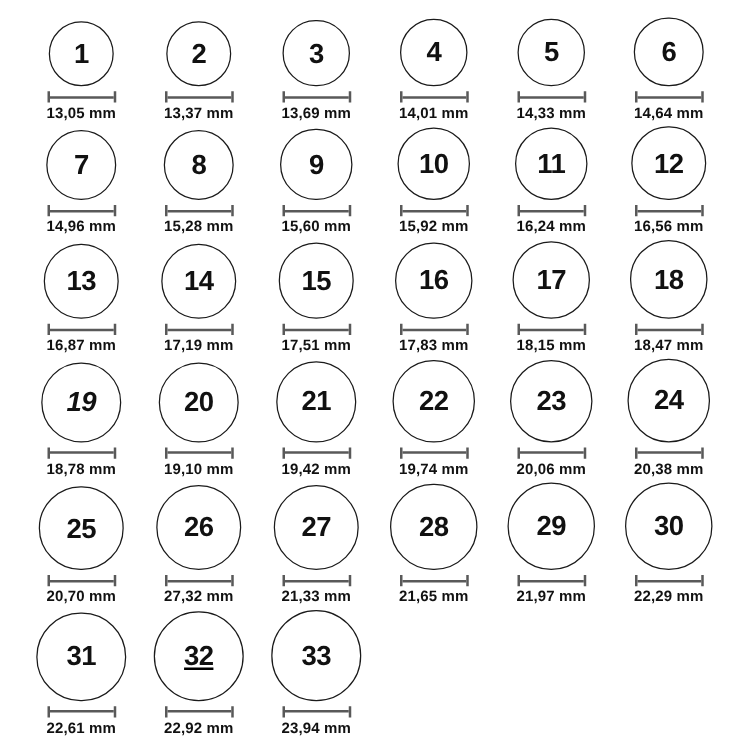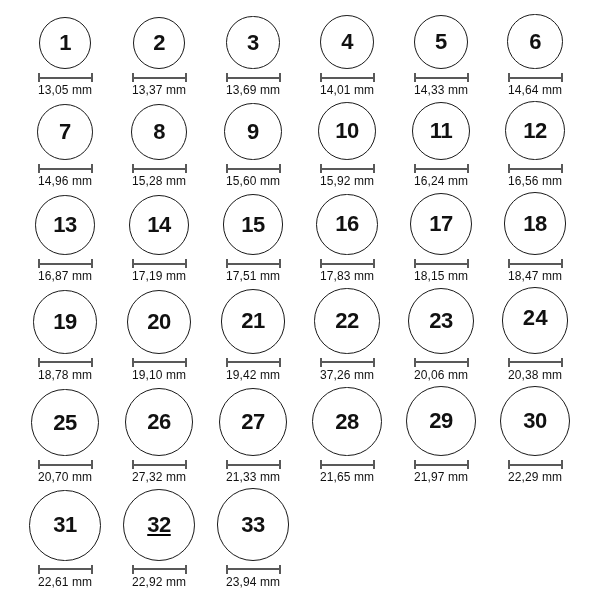--- a/index.html
+++ b/index.html
@@ -60,21 +60,21 @@
     border-right: 2px solid var(--line-color);
     display: flex;
     align-items: center;
   }
   .dim-bar {
     width: 100%;
     height: 2px;
     background: var(--line-color);
   }
   .dim-label {
-    font-weight: normal;
+    font-weight: bold;
     font-size: 12px;
     line-height: 14px;
     margin-top: 1px;
     color: var(--text-color);
     white-space: nowrap;
     letter-spacing: 0.1px;
   }
 </style>
 </head>
 <body style="background: rgb(255, 255, 255);">
@@ -243,21 +243,21 @@
           <span class="size-number">18</span>
         </div>
         <div class="dim-line">
           <span class="dim-bar"></span>
         </div>
         <div class="dim-label">18,47 mm</div>
       </div>
     </div>
     <div class="chart-row">
       <div class="size-cell">
-        <div class="ring-circle" style="width: 63.52px; height: 63.52px;">
+        <div class="ring-circle" style="width: 63.52px; height: 63.52px; font-style: italic;">
           <span class="size-number">19</span>
         </div>
         <div class="dim-line">
           <span class="dim-bar"></span>
         </div>
         <div class="dim-label">18,78 mm</div>
       </div>
       <div class="size-cell">
         <div class="ring-circle" style="width: 64.16px; height: 64.16px;">
           <span class="size-number">20</span>
@@ -276,33 +276,33 @@
         </div>
         <div class="dim-label">19,42 mm</div>
       </div>
       <div class="size-cell">
         <div class="ring-circle" style="width: 65.44px; height: 65.44px;">
           <span class="size-number">22</span>
         </div>
         <div class="dim-line">
           <span class="dim-bar"></span>
         </div>
-        <div class="dim-label">37,26 mm</div>
+        <div class="dim-label">19,74 mm</div>
       </div>
       <div class="size-cell">
         <div class="ring-circle" style="width: 66.08px; height: 66.08px;">
           <span class="size-number">23</span>
         </div>
         <div class="dim-line">
           <span class="dim-bar"></span>
         </div>
         <div class="dim-label">20,06 mm</div>
       </div>
       <div class="size-cell">
-        <div class="ring-circle" style="width: 66.72px; height: 66.72px; font-family: Liberation Mono, monospace;">
+        <div class="ring-circle" style="width: 66.72px; height: 66.72px;">
           <span class="size-number">24</span>
         </div>
         <div class="dim-line">
           <span class="dim-bar"></span>
         </div>
         <div class="dim-label">20,38 mm</div>
       </div>
     </div>
     <div class="chart-row">
       <div class="size-cell">

